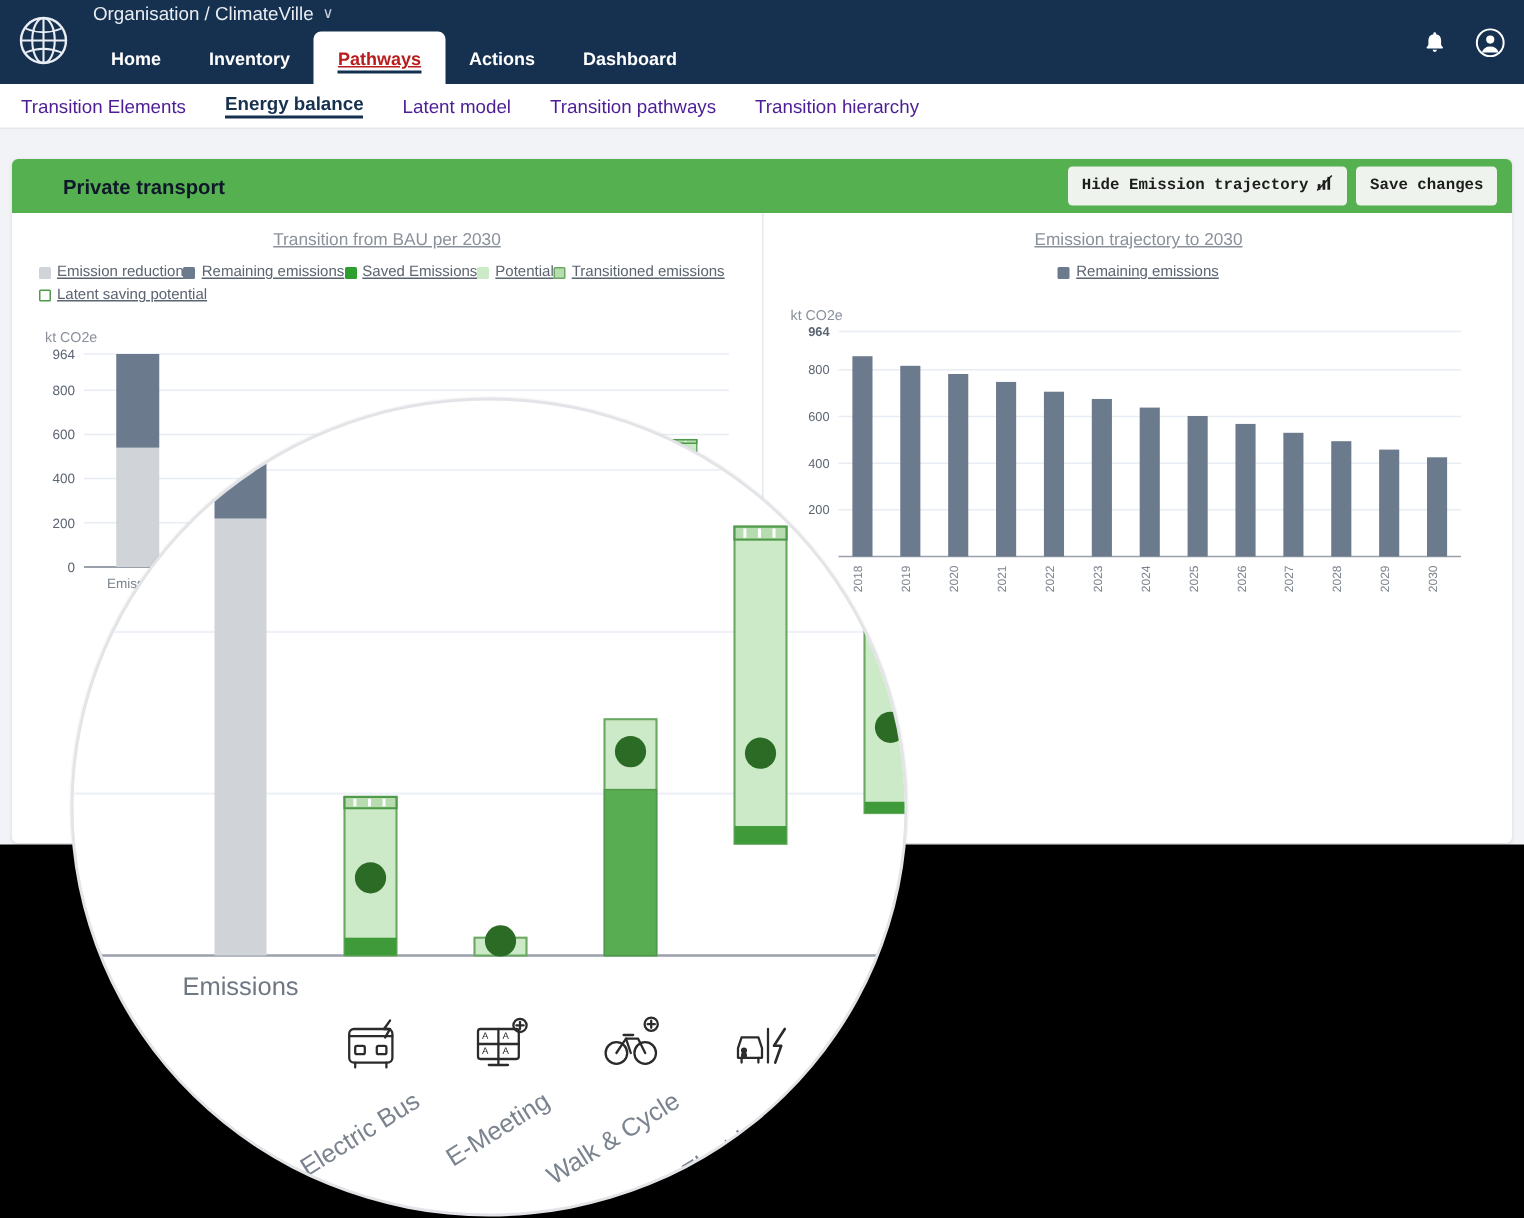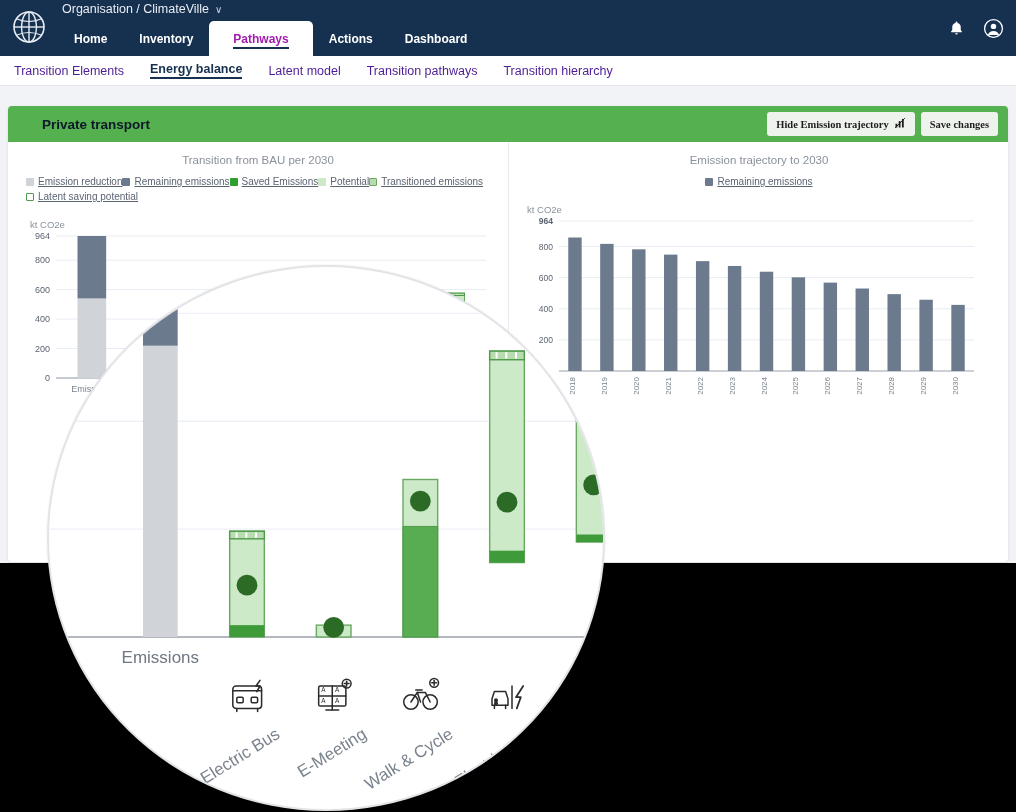--- a/index.html
+++ b/index.html
@@ -30,22 +30,23 @@
     position: absolute; left: 62px; top: 2px;
     color: #e8edf3; font-size: 12.5px; display: flex; align-items: center; gap: 6px;
   }
   .org-caret { font-size: 10px; opacity: .85; }
   .navtabs { position: absolute; left: 58px; bottom: 0; display: flex; align-items: flex-end; }
   .navtab {
     padding: 9px 16px 10px; font-size: 12px; font-weight: bold; color: #ffffff;
     cursor: pointer; white-space: nowrap;
   }
   .navtab.active {
-    background: #ffffff; color: #a21caf; border-radius: 5px 5px 0 0;
-    padding: 11px 24px 10px;
+    background: #ffffff; color: #b91c1c; border-radius: 5px 5px 0 0;
+    padding: 11px 16px 10px;
+    text-decoration: underline;
   }
   .navtab.active span { border-bottom: 2px solid #16304f; padding-bottom: 1px; }
   .nav-right {
     position: absolute; right: 12px; top: 18px; display: flex; gap: 18px; align-items: center;
   }
 
   
   .subnav {
     height: 30px; background: #ffffff; display: flex; align-items: center;
     gap: 26px; padding: 0 14px; border-bottom: 1px solid #e3e7ec;
@@ -58,28 +59,28 @@
   .card { background: #ffffff; border-radius: 4px; overflow: hidden; box-shadow: 0 1px 3px rgba(0,0,0,.10); }
   .card-head {
     height: 36px; background: #55b14f; display: flex; align-items: center;
     justify-content: space-between; padding: 0 10px 0 34px;
   }
   .card-title { color: #0f172a; font-size: 13.5px; font-weight: bold; }
   .card-actions { display: flex; gap: 6px; }
   .btn {
     background: #eef4ed; border: none; border-radius: 3px; padding: 5px 9px;
     font-size: 10.5px; font-weight: bold; color: #1d1d1d; cursor: pointer;
-    display: flex; align-items: center; gap: 5px; font-family: Liberation Serif, serif;
+    display: flex; align-items: center; gap: 5px; font-family: Liberation Mono, monospace;
   }
 
   
   .charts { display: flex; height: 420px; }
   .chart-pane { flex: 1; padding: 12px 10px 0; position: relative; }
   .chart-pane.left { border-right: 1px solid #e6e9ed; }
-  .chart-title { text-align: center; font-size: 11.5px; color: #8a919b; margin-bottom: 10px; }
+  .chart-title { text-align: center; font-size: 11.5px; color: #8a919b; margin-bottom: 10px; text-decoration: underline; }
   .legend { display: flex; flex-wrap: wrap; gap: 4px 0; font-size: 10px; color: #5b6471; padding-left: 8px; text-decoration: underline; }
   .legend.center { justify-content: center; padding-left: 0; }
   .legend-item { display: flex; align-items: center; gap: 4px; white-space: nowrap; }
   .swatch { width: 8px; height: 8px; border-radius: 1px; display: inline-block; }
 
   svg text { font-family: "Liberation Sans", sans-serif; }
 
   
   #lens {
     position: absolute; left: 47px; top: 265px; width: 558px; height: 546px;

